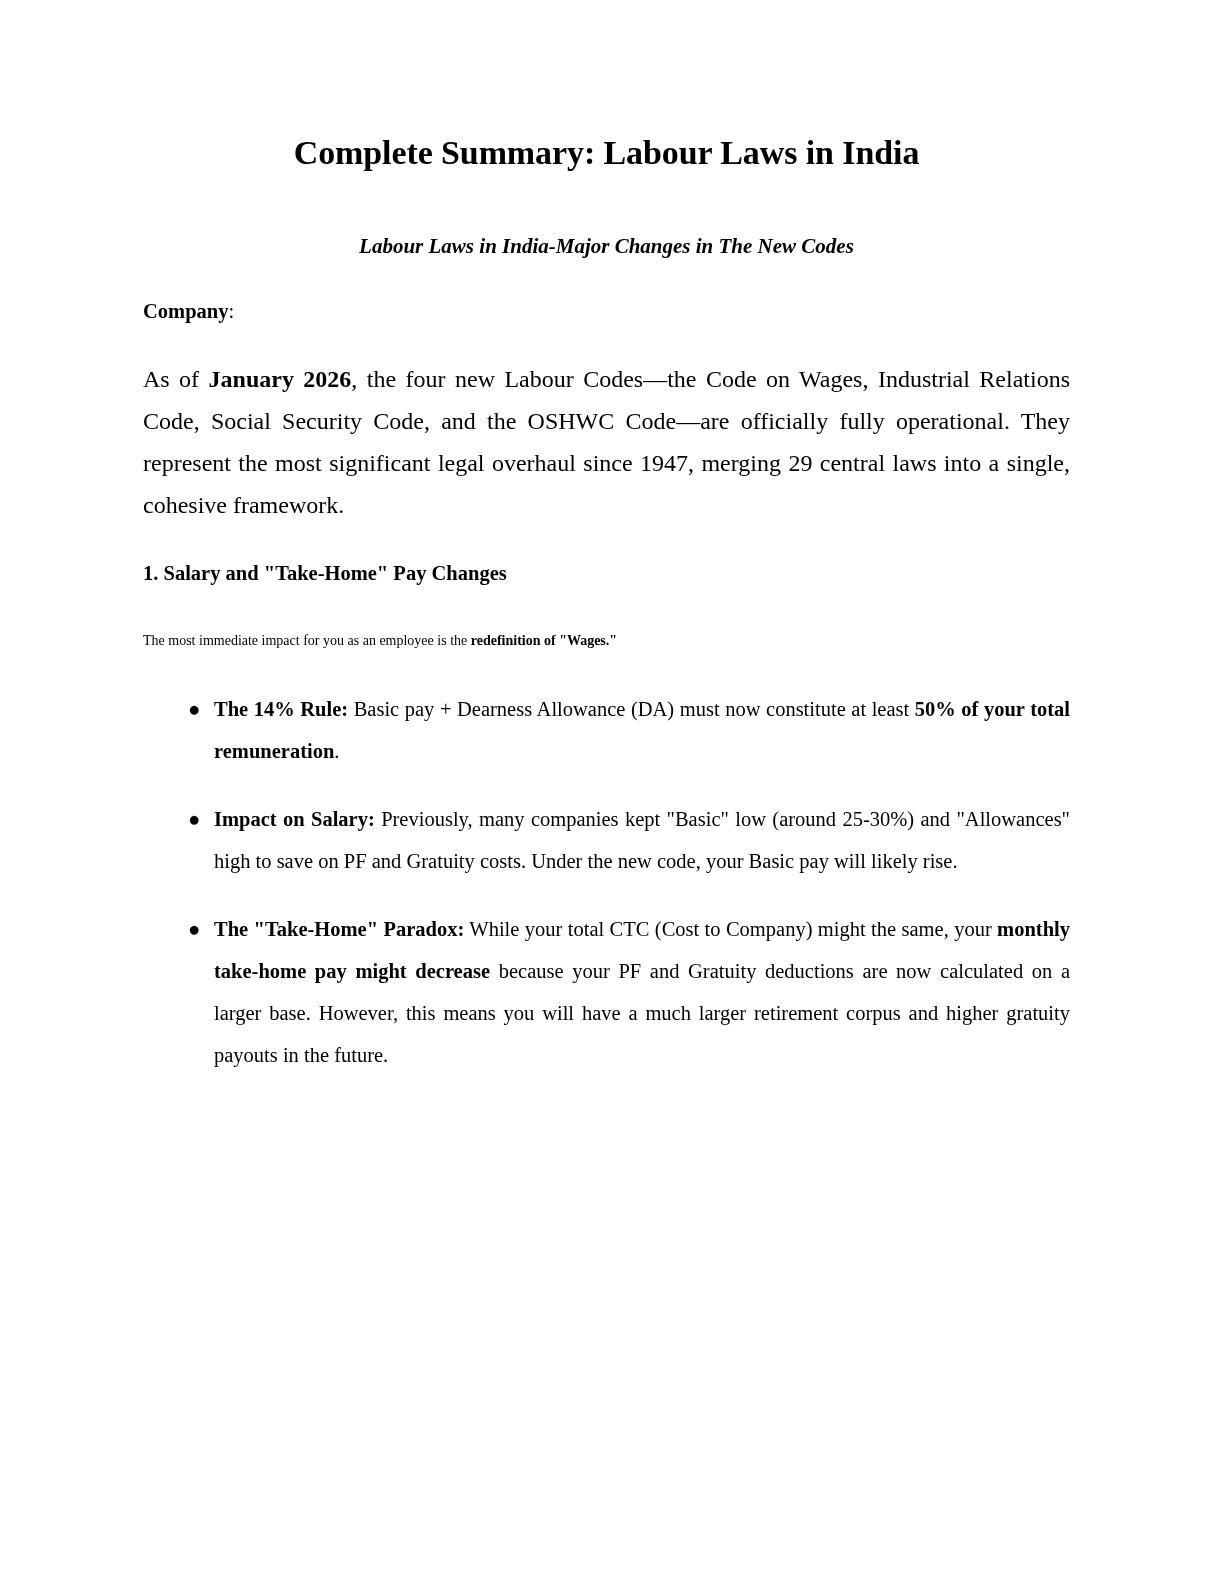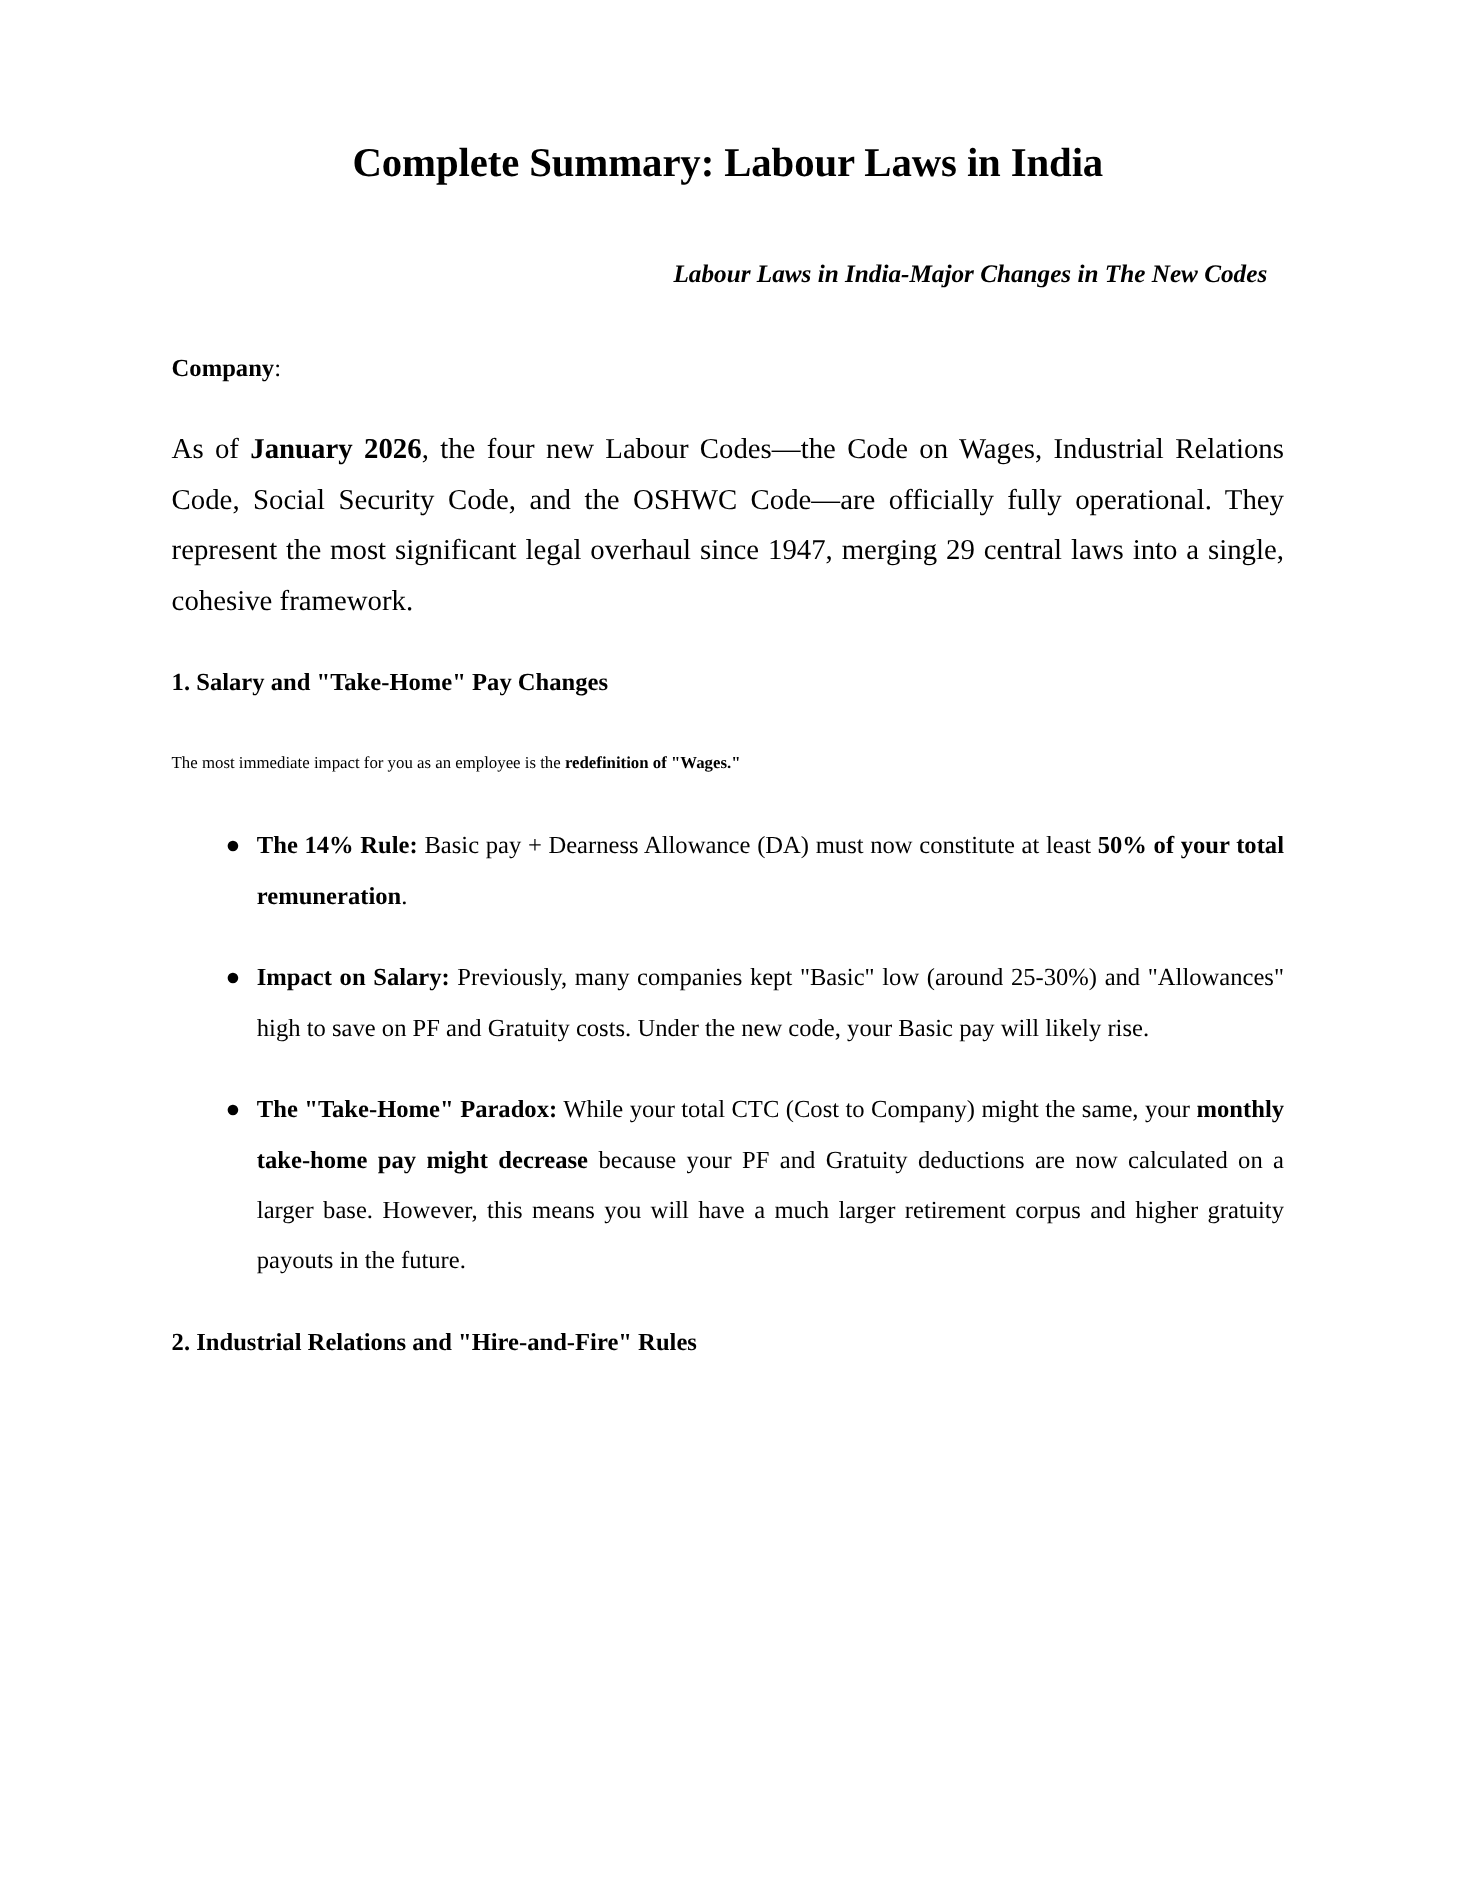--- a/index.html
+++ b/index.html
@@ -16,32 +16,32 @@
   }
   .page {
     box-sizing: border-box;
     width: 1224px;
     height: 1584px;
     padding: 0 154px 0 143px;
     position: relative;
     background: #ffffff;
   }
   .doc-title {
-    margin: 0;
+    margin: 16px;
     padding-top: 116px;
     text-align: center;
     font-size: 34px;
     font-weight: bold;
     line-height: 1.25;
     letter-spacing: -0.1px;
   }
   .doc-subtitle {
-    margin: 14px;
+    margin: 0;
     padding-top: 42px;
-    text-align: right;
+    text-align: center;
     font-size: 21px;
     font-weight: bold;
     font-style: italic;
     line-height: 1.3;
   }
   p.body-para {
     margin: 0;
     padding-top: 26px;
     font-size: 24px;
     line-height: 42px;
@@ -114,16 +114,15 @@
   <ul class="bullet-list">
 
     <li><span class="bullet-marker">●</span><b>The 14% Rule:</b><span> Basic pay + Dearness Allowance (DA) must now constitute at least </span><b>50% of your total remuneration</b><span>.</span></li>
 
     <li><span class="bullet-marker">●</span><b>Impact on Salary:</b><span> Previously, many companies kept "Basic" low (around 25-30%) and "Allowances" high to save on PF and Gratuity costs. Under the new code, your Basic pay will likely rise.</span><b></b><span></span></li>
 
     <li><span class="bullet-marker">●</span><b>The "Take-Home" Paradox:</b><span> While your total CTC (Cost to Company) might the same, your </span><b>monthly take-home pay might decrease</b><span> because your PF and Gratuity deductions are now calculated on a larger base. However, this means you will have a much larger retirement corpus and higher gratuity payouts in the future.</span></li>
 
   </ul>
 
-  <h2 class="section-heading">2. Industrial Relations and "Hire-and-Fire" Rules</h2>
 
 
 </div>
 
 </body></html>

